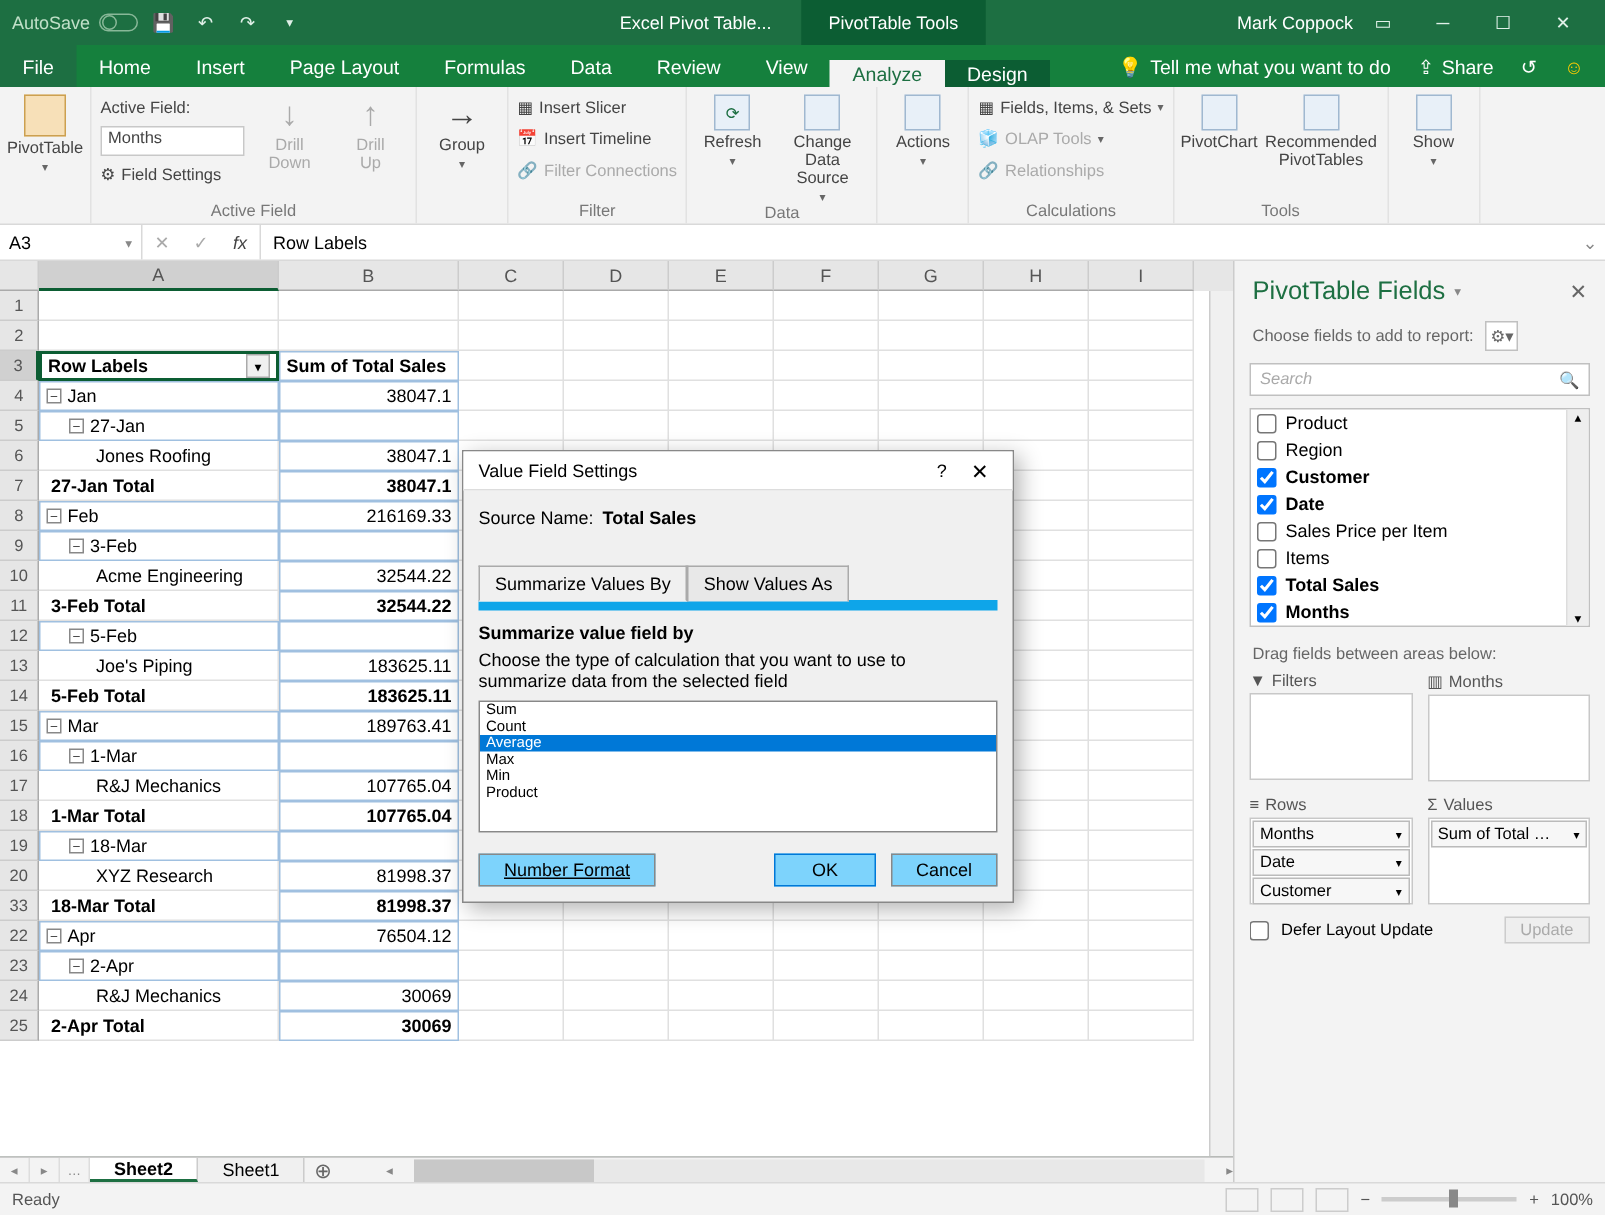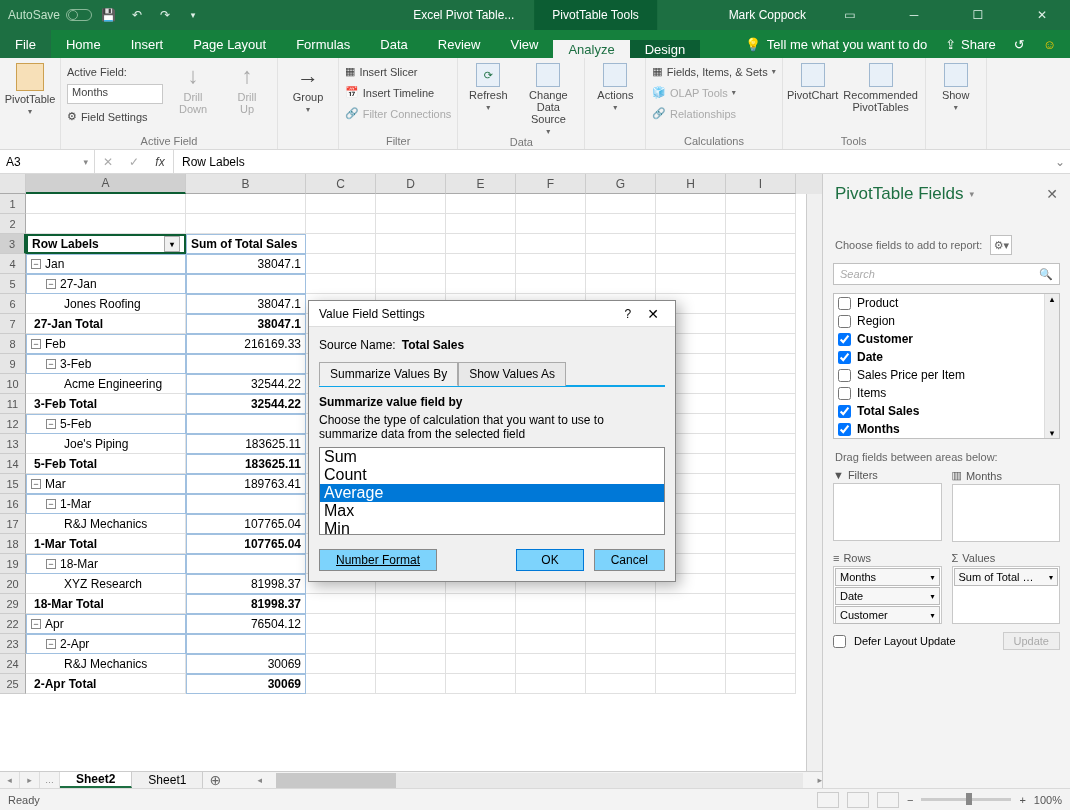--- a/index.html
+++ b/index.html
@@ -7,21 +7,21 @@
 .window { position: absolute; top: 0; left: 0; right: 0; bottom: 0; display: flex; flex-direction: column; }
 
 
 .titlebar { height: 30px; background: #1d6f42; display: flex; align-items: center; color: #fff; font-size: 12px; }
 .autosave-group { display: flex; align-items: center; gap: 6px; padding: 0 8px; color: #c0e0c8; }
 .autosave-toggle { width: 26px; height: 12px; border: 1px solid #88b898; border-radius: 6px; position: relative; }
 .autosave-toggle::after { content: ""; position: absolute; left: 1px; top: 0; width: 8px; height: 8px; border-radius: 50%; border: 1px solid #88b898; }
 .qat-icon { width: 22px; height: 22px; display: flex; align-items: center; justify-content: center; color: #e0f0e8; }
 .title-center { position: absolute; left: 50%; transform: translateX(-50%); display: flex; align-items: center; gap: 20px; top: 0; height: 30px; }
 .title-context { background: #0c5d33; padding: 0 18px; height: 30px; display: flex; align-items: center; }
-.title-right { display: flex; align-items: center; gap: 24px; padding-right: 8px; }
+.title-right { display: flex; align-items: center; gap: 0; padding-right: 8px; }
 .win-btn { width: 40px; height: 22px; display: flex; align-items: center; justify-content: center; color: #e0f0e8; }
 
 
 .ribbon-tabs { height: 28px; background: #15803d; display: flex; align-items: stretch; color: #fff; font-size: 13px; }
 .rtab { padding: 0 15px; display: flex; align-items: center; cursor: pointer; }
 .rtab.file { background: #1d6f42; }
 .rtab.active { background: #f3f3f3; color: #1d6f42; }
 .rtab-context { background: #0c5d33; margin-top: 10px; }
 .rtab-context.active { background: #f3f3f3; color: #1d6f42; }
 .ribbon-right { margin-left: auto; display: flex; align-items: center; gap: 18px; padding-right: 14px; }
@@ -87,21 +87,21 @@
 .sb-right { margin-left: auto; display: flex; align-items: center; gap: 8px; }
 .view-btn { width: 22px; height: 16px; border: 1px solid #ccc; }
 .zoom-slider { width: 90px; height: 3px; background: #ccc; position: relative; }
 .zoom-slider::after { content: ""; position: absolute; width: 6px; height: 12px; background: #888; top: -5px; left: 50%; }
 
 
 .fieldpane { width: 248px; background: #f3f3f3; border-left: 1px solid #ccc; display: flex; flex-direction: column; font-size: 12px; }
 .fp-header { padding: 10px 12px 6px 12px; font-size: 17px; color: #1d6f42; display: flex; align-items: center; }
 .fp-close { margin-left: auto; font-size: 14px; color: #666; cursor: pointer; }
 .fp-gear { width: 22px; height: 20px; border: 1px solid #c0c0c0; background: #fff; display: flex; align-items: center; justify-content: center; font-size: 11px; margin-left: 8px; }
-.fp-sub { padding: 4px 12px; font-size: 11px; color: #666; display: flex; align-items: center; margin-top: 21px; }
+.fp-sub { padding: 4px 12px; font-size: 11px; color: #666; display: flex; align-items: center; }
 .fp-search { margin: 4px 10px; height: 22px; border: 1px solid #c0c0c0; background: #fff; display: flex; align-items: center; padding: 0 6px; font-size: 11px; color: #aaa; font-style: italic; }
 .fp-search .search-icon { margin-left: auto; color: #1d6f42; font-style: normal; }
 .fp-field { display: flex; align-items: center; gap: 6px; padding: 2px 4px; font-size: 12px; }
 .fp-field input { margin: 0; }
 .fp-field.bold { font-weight: bold; }
 .fp-list-scroll { width: 15px; background: #eee; border-left: 1px solid #ddd; display: flex; flex-direction: column; justify-content: space-between; }
 .fp-drag-label { padding: 8px 12px 6px; font-size: 11px; color: #666; }
 .fp-areas { display: grid; grid-template-columns: 1fr 1fr; gap: 10px; padding: 0 10px; }
 .fp-area-title { font-size: 11px; color: #555; display: flex; align-items: center; gap: 4px; padding-bottom: 2px; }
 .fp-area-box { height: 58px; border: 1px solid #c8c8c8; background: #fff; font-size: 11px; }
@@ -111,26 +111,26 @@
 .fp-update { margin-left: auto; padding: 2px 10px; border: 1px solid #ccc; background: #eee; color: #aaa; }
 
 
 .dialog { position: absolute; top: 300px; left: 308px; width: 368px; background: #f0f0f0; border: 1px solid #888; box-shadow: 4px 4px 14px rgba(0,0,0,0.3); font-size: 12px; }
 .dlg-title { height: 26px; background: #fff; display: flex; align-items: center; padding: 0 10px; border-bottom: 1px solid #ddd; }
 .dlg-title .hlp { margin-left: auto; padding: 0 10px; cursor: pointer; }
 .dlg-title .cls { padding: 0 6px; cursor: pointer; font-size: 14px; }
 .dlg-body { padding: 8px 10px; }
 .dlg-row { display: flex; align-items: center; gap: 6px; padding: 3px 0; }
 .dlg-input { flex: 1; border: 1px solid #aaa; background: #fff; padding: 2px 5px; height: 20px; }
-.dlg-tabs { display: flex; border-bottom: 2px solid #0ea5e9; margin-top: 6px; }
+.dlg-tabs { display: flex; border-bottom: 7px solid #0ea5e9; margin-top: 21px; }
 .dlg-tab { padding: 4px 10px; border: 1px solid #aaa; border-bottom: none; background: #f0f0f0; position: relative; top: 1px; }
 .dlg-tab.active { background: #f0f0f0; border-bottom: 1px solid #f0f0f0; }
 .dlg-tab.inactive { background: #e8e8e8; }
 .dlg-content { padding: 8px 0; }
-.dlg-func-list { border: 1px solid #888; background: #fff; height: 88px; overflow-y: scroll; font-size: 16px; }
+.dlg-func-list { border: 1px solid #888; background: #fff; height: 88px; overflow-y: scroll; font-size: 10px; }
 .dlg-func-item { padding: 0 4px; }
 .dlg-func-item.selected { background: #0078d7; color: #fff; }
 .dlg-buttons { display: flex; align-items: center; padding: 6px 0 2px; }
 .dlg-btn { border: 1px solid #888; background: #7dd3fc; padding: 3px 16px; cursor: pointer; }
 .dlg-btn.primary { border: 1px solid #0078d7; margin-left: auto; margin-right: 10px; padding: 3px 24px; }
 </style>
 </head>
 <body>
 
 <div class="window">
@@ -653,21 +653,21 @@
               <div class="cell cB pivot-group">81998.37</div>
               <div class="cell c70"></div>
               <div class="cell c70"></div>
               <div class="cell c70"></div>
               <div class="cell c70"></div>
               <div class="cell c70"></div>
               <div class="cell c70"></div>
               <div class="cell c70"></div>
             </div>
             <div class="grid-row">
-              <div class="row-hdr">29</div>
+              <div class="row-hdr">33</div>
               <div class="cell cA bold">
                 <span style="width:4px"></span>
                 <span>18-Mar Total</span>
               </div>
               <div class="cell cB pivot-group bold">81998.37</div>
               <div class="cell c70"></div>
               <div class="cell c70"></div>
               <div class="cell c70"></div>
               <div class="cell c70"></div>
               <div class="cell c70"></div>

